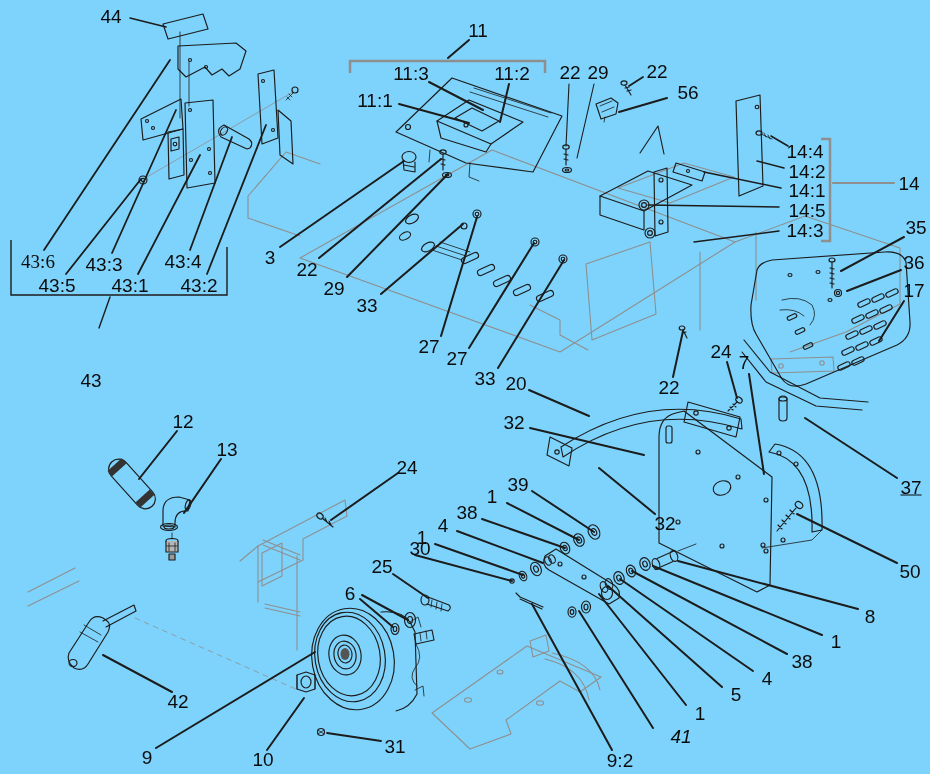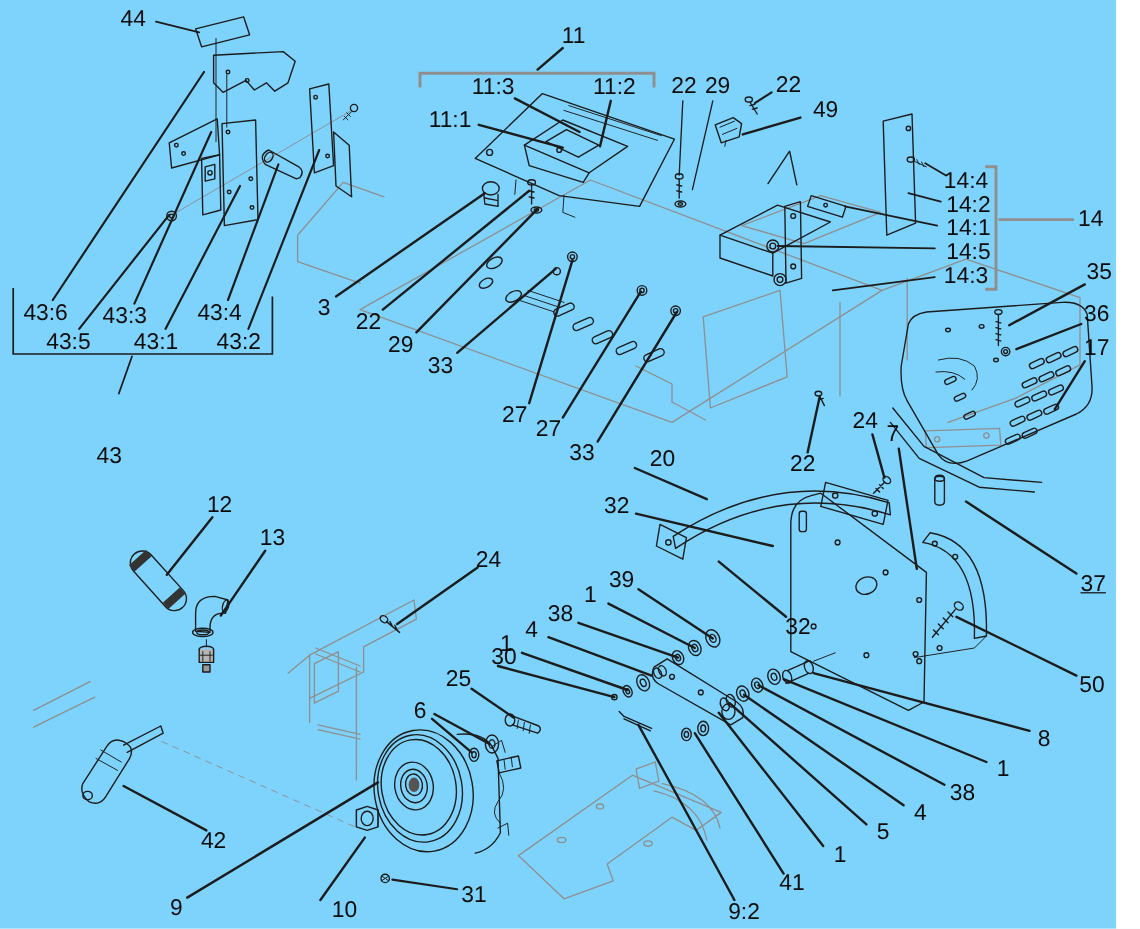--- a/index.html
+++ b/index.html
@@ -403,69 +403,69 @@
 
   <div>
       <div class="callout" style="left: 111px; top: 16px;">44</div>
       <div class="callout" style="left: 478px; top: 30px; text-align: center;">11</div>
       <div class="callout" style="left: 411px; top: 73px;">11:3</div>
       <div class="callout" style="left: 512px; top: 73px;">11:2</div>
       <div class="callout" style="left: 375px; top: 100px;">11:1</div>
       <div class="callout" style="left: 570px; top: 72px;">22</div>
       <div class="callout" style="left: 598px; top: 72px;">29</div>
       <div class="callout" style="left: 657px; top: 71px;">22</div>
-      <div class="callout" style="left: 688px; top: 92px;">49</div>
+      <div class="callout" style="left: 688px; top: 92px;">56</div>
       <div class="callout" style="left: 805px; top: 151px;">14:4</div>
       <div class="callout" style="left: 807px; top: 171px;">14:2</div>
       <div class="callout" style="left: 807px; top: 190px;">14:1</div>
       <div class="callout" style="left: 807px; top: 210px;">14:5</div>
       <div class="callout" style="left: 805px; top: 230px;">14:3</div>
       <div class="callout" style="left: 909px; top: 183px;">14</div>
       <div class="callout" style="left: 916px; top: 227px;">35</div>
       <div class="callout" style="left: 914px; top: 262px;">36</div>
       <div class="callout" style="left: 914px; top: 290px;">17</div>
       <div class="callout" style="left: 911px; top: 487px; text-decoration: underline;">37</div>
-      <div class="callout" style="left: 38px; top: 261px;">43:6</div>
+      <div class="callout" style="left: 38px; top: 261px; font-family: Liberation Serif, serif;">43:6</div>
       <div class="callout" style="left: 104px; top: 264px;">43:3</div>
       <div class="callout" style="left: 183px; top: 261px;">43:4</div>
       <div class="callout" style="left: 57px; top: 285px;">43:5</div>
       <div class="callout" style="left: 130px; top: 285px;">43:1</div>
       <div class="callout" style="left: 199px; top: 285px;">43:2</div>
       <div class="callout" style="left: 91px; top: 337px; margin-top: 43px;">43</div>
       <div class="callout" style="left: 270px; top: 257px;">3</div>
       <div class="callout" style="left: 307px; top: 269px;">22</div>
       <div class="callout" style="left: 334px; top: 288px;">29</div>
       <div class="callout" style="left: 367px; top: 305px;">33</div>
       <div class="callout" style="left: 429px; top: 346px;">27</div>
       <div class="callout" style="left: 457px; top: 358px;">27</div>
       <div class="callout" style="left: 485px; top: 378px;">33</div>
-      <div class="callout" style="left: 516px; top: 383px; margin-left: 36px;">20</div>
+      <div class="callout" style="left: 516px; top: 383px;">20</div>
       <div class="callout" style="left: 669px; top: 387px;">22</div>
       <div class="callout" style="left: 721px; top: 351px;">24</div>
       <div class="callout" style="left: 744px; top: 362px;">7</div>
       <div class="callout" style="left: 514px; top: 422px;">32</div>
       <div class="callout" style="left: 665px; top: 523px;">32</div>
       <div class="callout" style="left: 407px; top: 467px;">24</div>
       <div class="callout" style="left: 518px; top: 484px;">39</div>
       <div class="callout" style="left: 492px; top: 496px;">1</div>
       <div class="callout" style="left: 467px; top: 512px;">38</div>
       <div class="callout" style="left: 443px; top: 525px;">4</div>
       <div class="callout" style="left: 422px; top: 537px;">1</div>
       <div class="callout" style="left: 420px; top: 548px;">30</div>
       <div class="callout" style="left: 382px; top: 566px;">25</div>
       <div class="callout" style="left: 350px; top: 593px;">6</div>
       <div class="callout" style="left: 183px; top: 421px;">12</div>
       <div class="callout" style="left: 227px; top: 449px;">13</div>
       <div class="callout" style="left: 178px; top: 701px;">42</div>
       <div class="callout" style="left: 147px; top: 757px;">9</div>
-      <div class="callout" style="left: 263px; top: 759px; margin-left: 24px;">10</div>
+      <div class="callout" style="left: 263px; top: 759px;">10</div>
       <div class="callout" style="left: 395px; top: 746px;">31</div>
       <div class="callout" style="left: 910px; top: 571px;">50</div>
       <div class="callout" style="left: 870px; top: 616px;">8</div>
       <div class="callout" style="left: 836px; top: 641px;">1</div>
       <div class="callout" style="left: 802px; top: 661px;">38</div>
       <div class="callout" style="left: 767px; top: 678px;">4</div>
       <div class="callout" style="left: 736px; top: 694px;">5</div>
       <div class="callout" style="left: 700px; top: 713px;">1</div>
-      <div class="callout" style="left: 660px; top: 736px;">41</div>
+      <div class="callout" style="left: 681px; top: 736px; font-style: italic;">41</div>
       <div class="callout" style="left: 620px; top: 760px;">9:2</div>
     </div>
 </div>
 
 </body></html>

